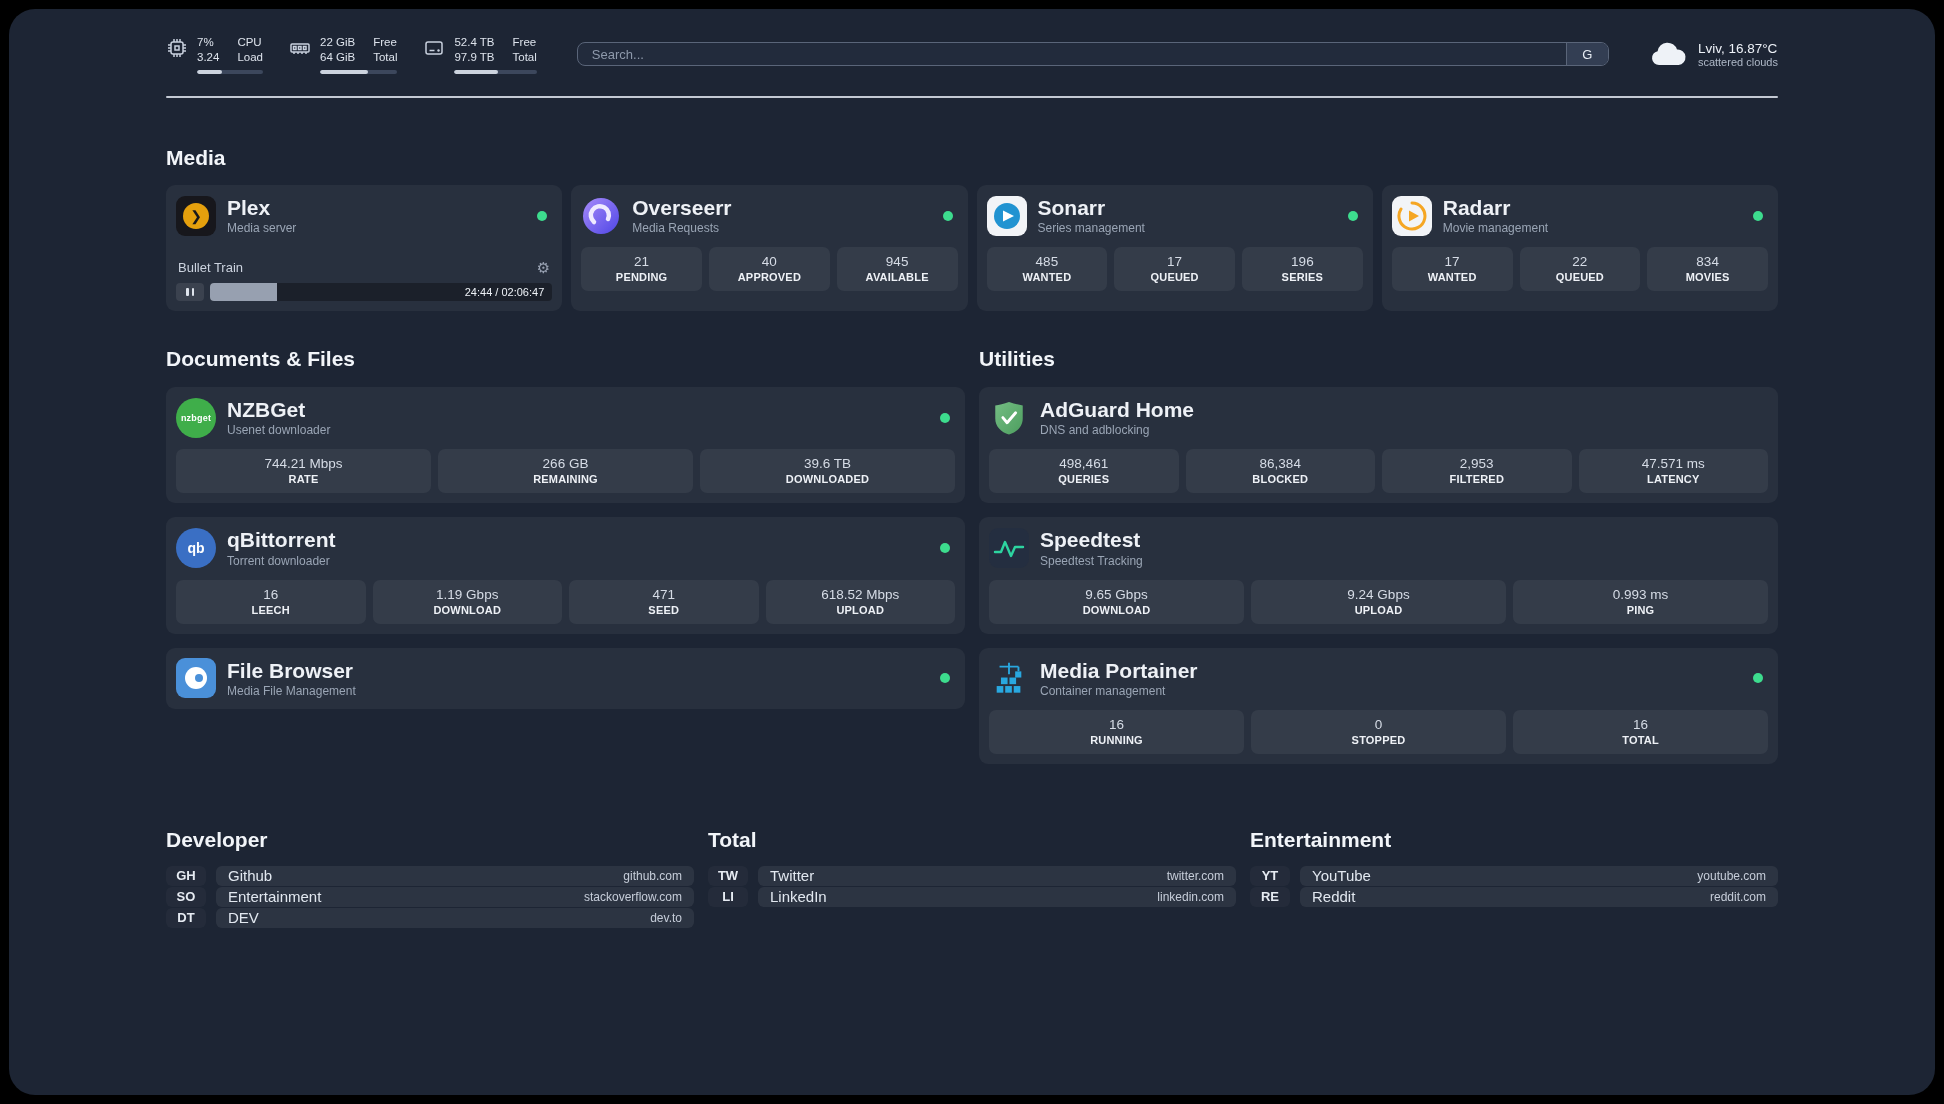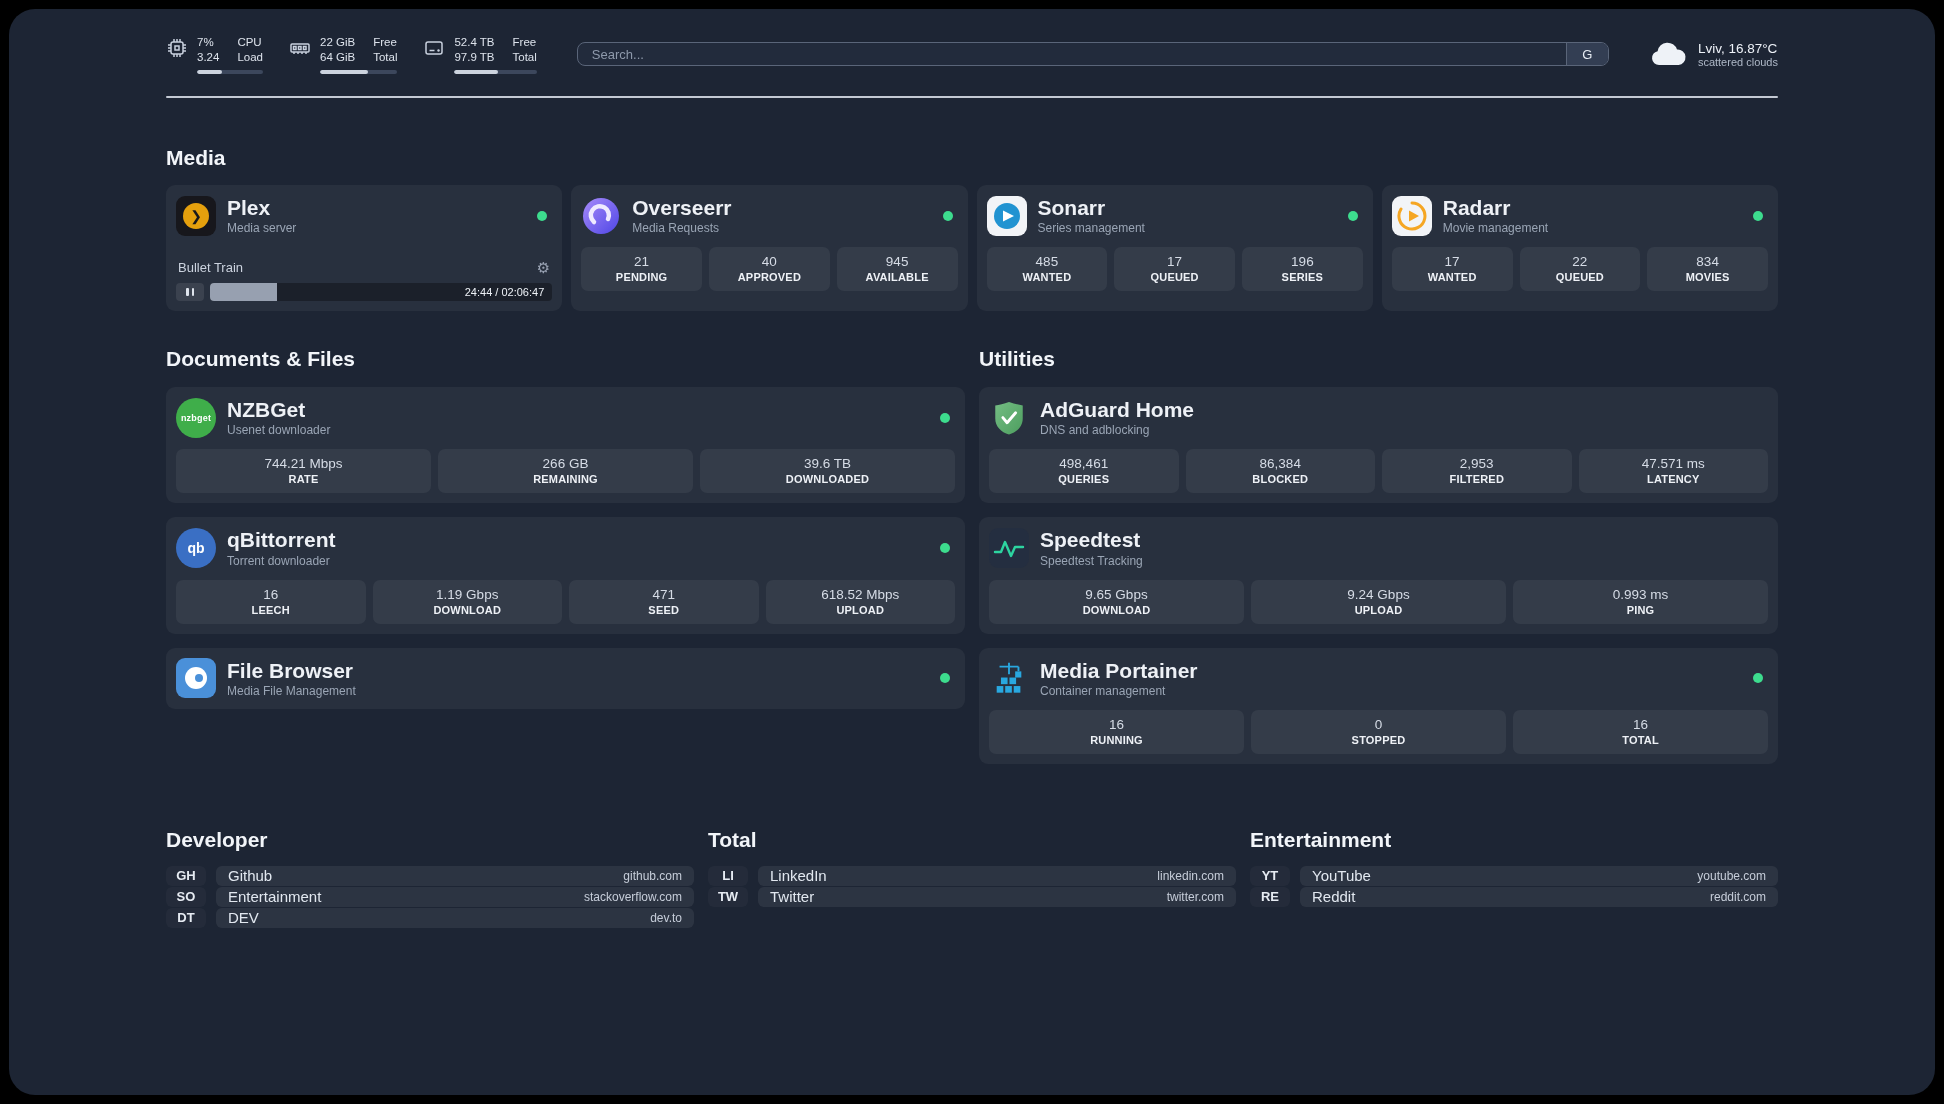--- a/index.html
+++ b/index.html
@@ -524,33 +524,33 @@
         <div class="bm-pill">
           <span class="bm-name">DEV</span>
           <span class="bm-domain">dev.to</span>
         </div>
       </div>
     </div>
 
     <div class="bm-col">
       <div class="section-title">Total</div>
       <div class="bm-row">
+        <div class="bm-abbr">TW</div>
+        <div class="bm-pill">
+          <span class="bm-name">Twitter</span>
+          <span class="bm-domain">twitter.com</span>
+        </div>
+      </div>
+      <div class="bm-row">
         <div class="bm-abbr">LI</div>
         <div class="bm-pill">
           <span class="bm-name">LinkedIn</span>
           <span class="bm-domain">linkedin.com</span>
         </div>
       </div>
-      <div class="bm-row">
-        <div class="bm-abbr">TW</div>
-        <div class="bm-pill">
-          <span class="bm-name">Twitter</span>
-          <span class="bm-domain">twitter.com</span>
-        </div>
-      </div>
     </div>
 
     <div class="bm-col">
       <div class="section-title">Entertainment</div>
       <div class="bm-row">
         <div class="bm-abbr">YT</div>
         <div class="bm-pill">
           <span class="bm-name">YouTube</span>
           <span class="bm-domain">youtube.com</span>
         </div>

